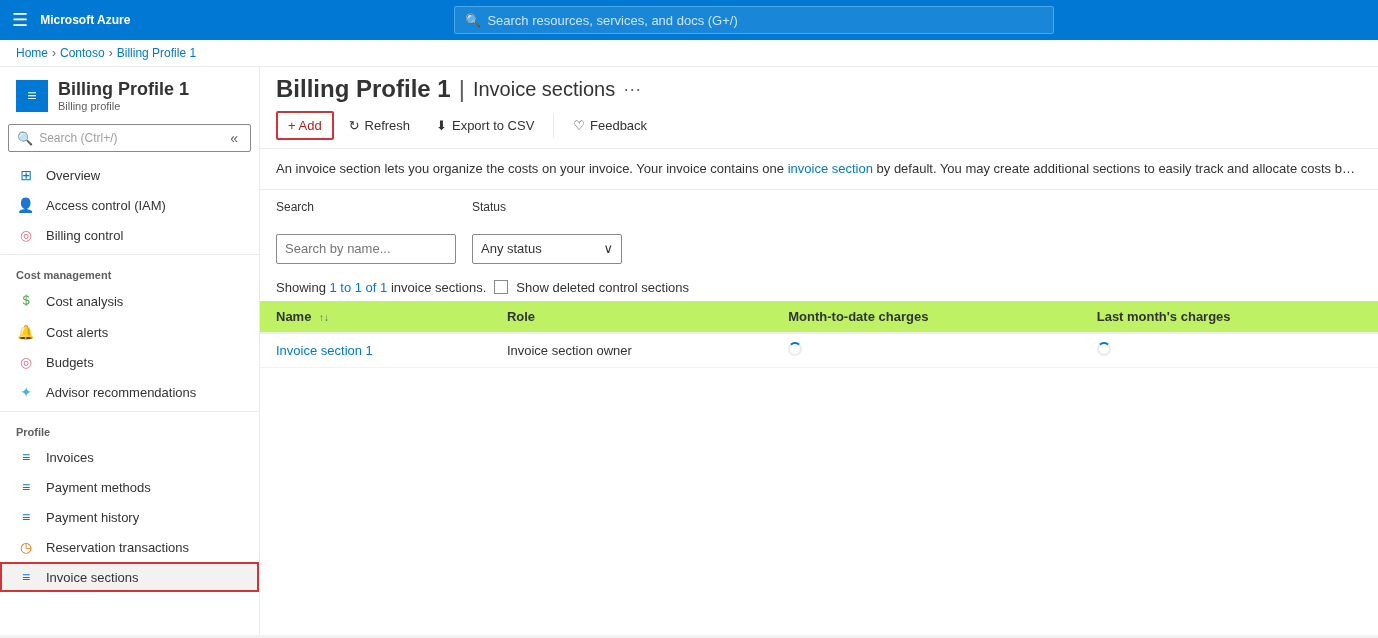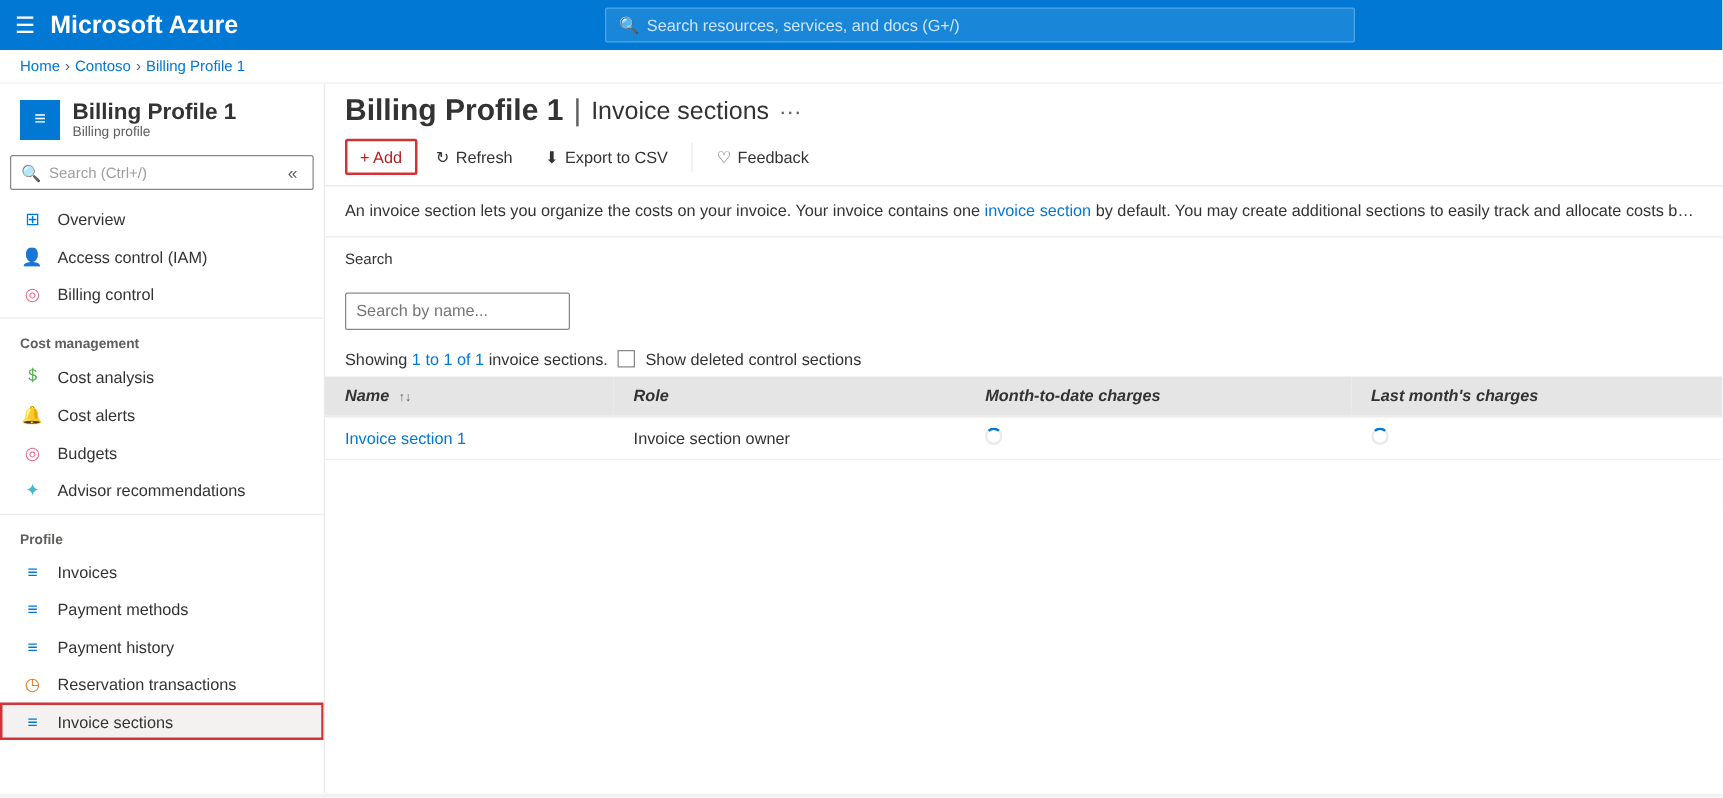--- a/index.html
+++ b/index.html
@@ -9,21 +9,21 @@
     .top-bar {
       background: #0078d4;
       color: white;
       height: 40px;
       display: flex;
       align-items: center;
       padding: 0 12px;
       gap: 12px;
     }
     .top-bar-hamburger { font-size: 18px; cursor: pointer; color: white; }
-    .top-bar-title { font-size: 20px; font-weight: 600; color: white; white-space: nowrap; }
+    .top-bar-title { font-size: 12px; font-weight: 600; color: white; white-space: nowrap; }
     .top-bar-search {
       flex: 1;
       max-width: 600px;
       margin: 0 auto;
       background: #1a86d8;
       border: 1px solid #4da6e8;
       border-radius: 2px;
       display: flex;
       align-items: center;
       padding: 0 10px;
@@ -267,23 +267,22 @@
       width: 100%;
       border-collapse: collapse;
       font-size: 13px;
     }
     .data-table th {
       text-align: left;
       padding: 8px 16px;
       font-weight: 600;
       color: #333;
       border-bottom: 2px solid #edebe9;
-      background: #e5e5e5;
+      background: #bef264;
       white-space: nowrap;
-      font-style: italic;
     }
     .data-table td {
       padding: 8px 16px;
       border-bottom: 1px solid #f3f2f1;
       color: #333;
     }
     .data-table td a { color: #0078d4; text-decoration: none; }
     .sort-icon { font-size: 10px; color: #605e5c; margin-left: 4px; }
 
     .loading-spinner {
@@ -426,20 +425,27 @@
     </div>
 
     <div class="info-text">
       An invoice section lets you organize the costs on your invoice. Your invoice contains one <a>invoice section</a> by default. You may create additional sections to easily track and allocate costs based on these sections on your invoice reflecting the usage of each subscription and purchases you've assigned to it. The charges shown below are estimated amounts based on your Azure usage and
     </div>
 
     <div class="filter-row">
       <div class="filter-group">
         <label class="filter-label">Search</label>
         <input class="filter-input" type="text" style="width: 180px;" placeholder="Search by name...">
+      </div>
+      <div class="filter-group">
+        <label class="filter-label">Status</label>
+        <div class="filter-select">
+          <span>Any status</span>
+          <span style="margin-left:auto;">∨</span>
+        </div>
       </div>
     </div>
 
     <div class="showing-row">
       <span>Showing <a>1 to 1 of 1</a> invoice sections.</span>
       <div class="show-deleted-checkbox"></div>
       <span>Show deleted control sections</span>
     </div>
 
     <div class="table-container">

